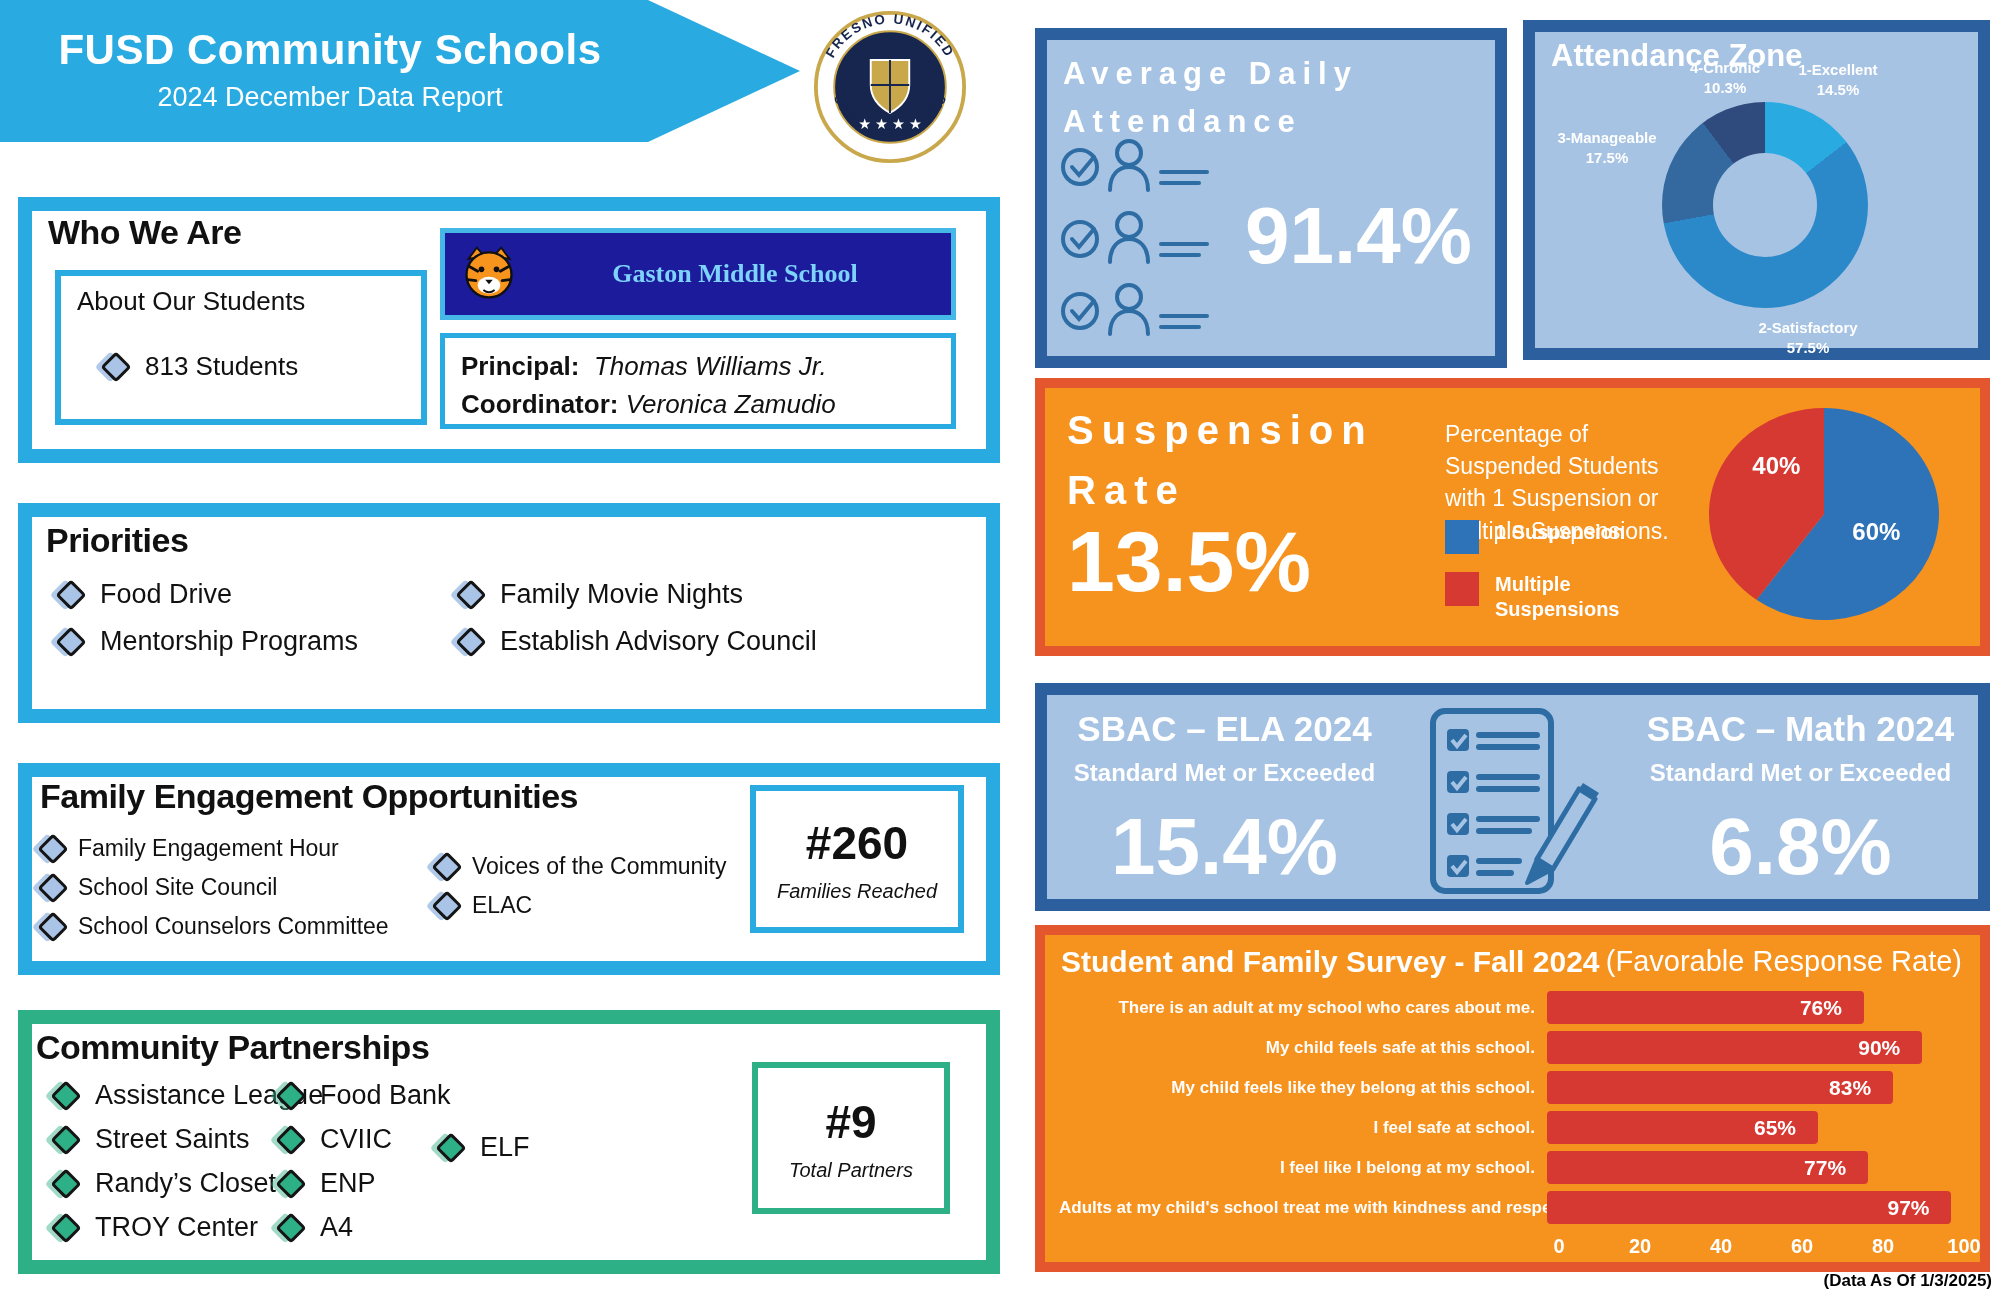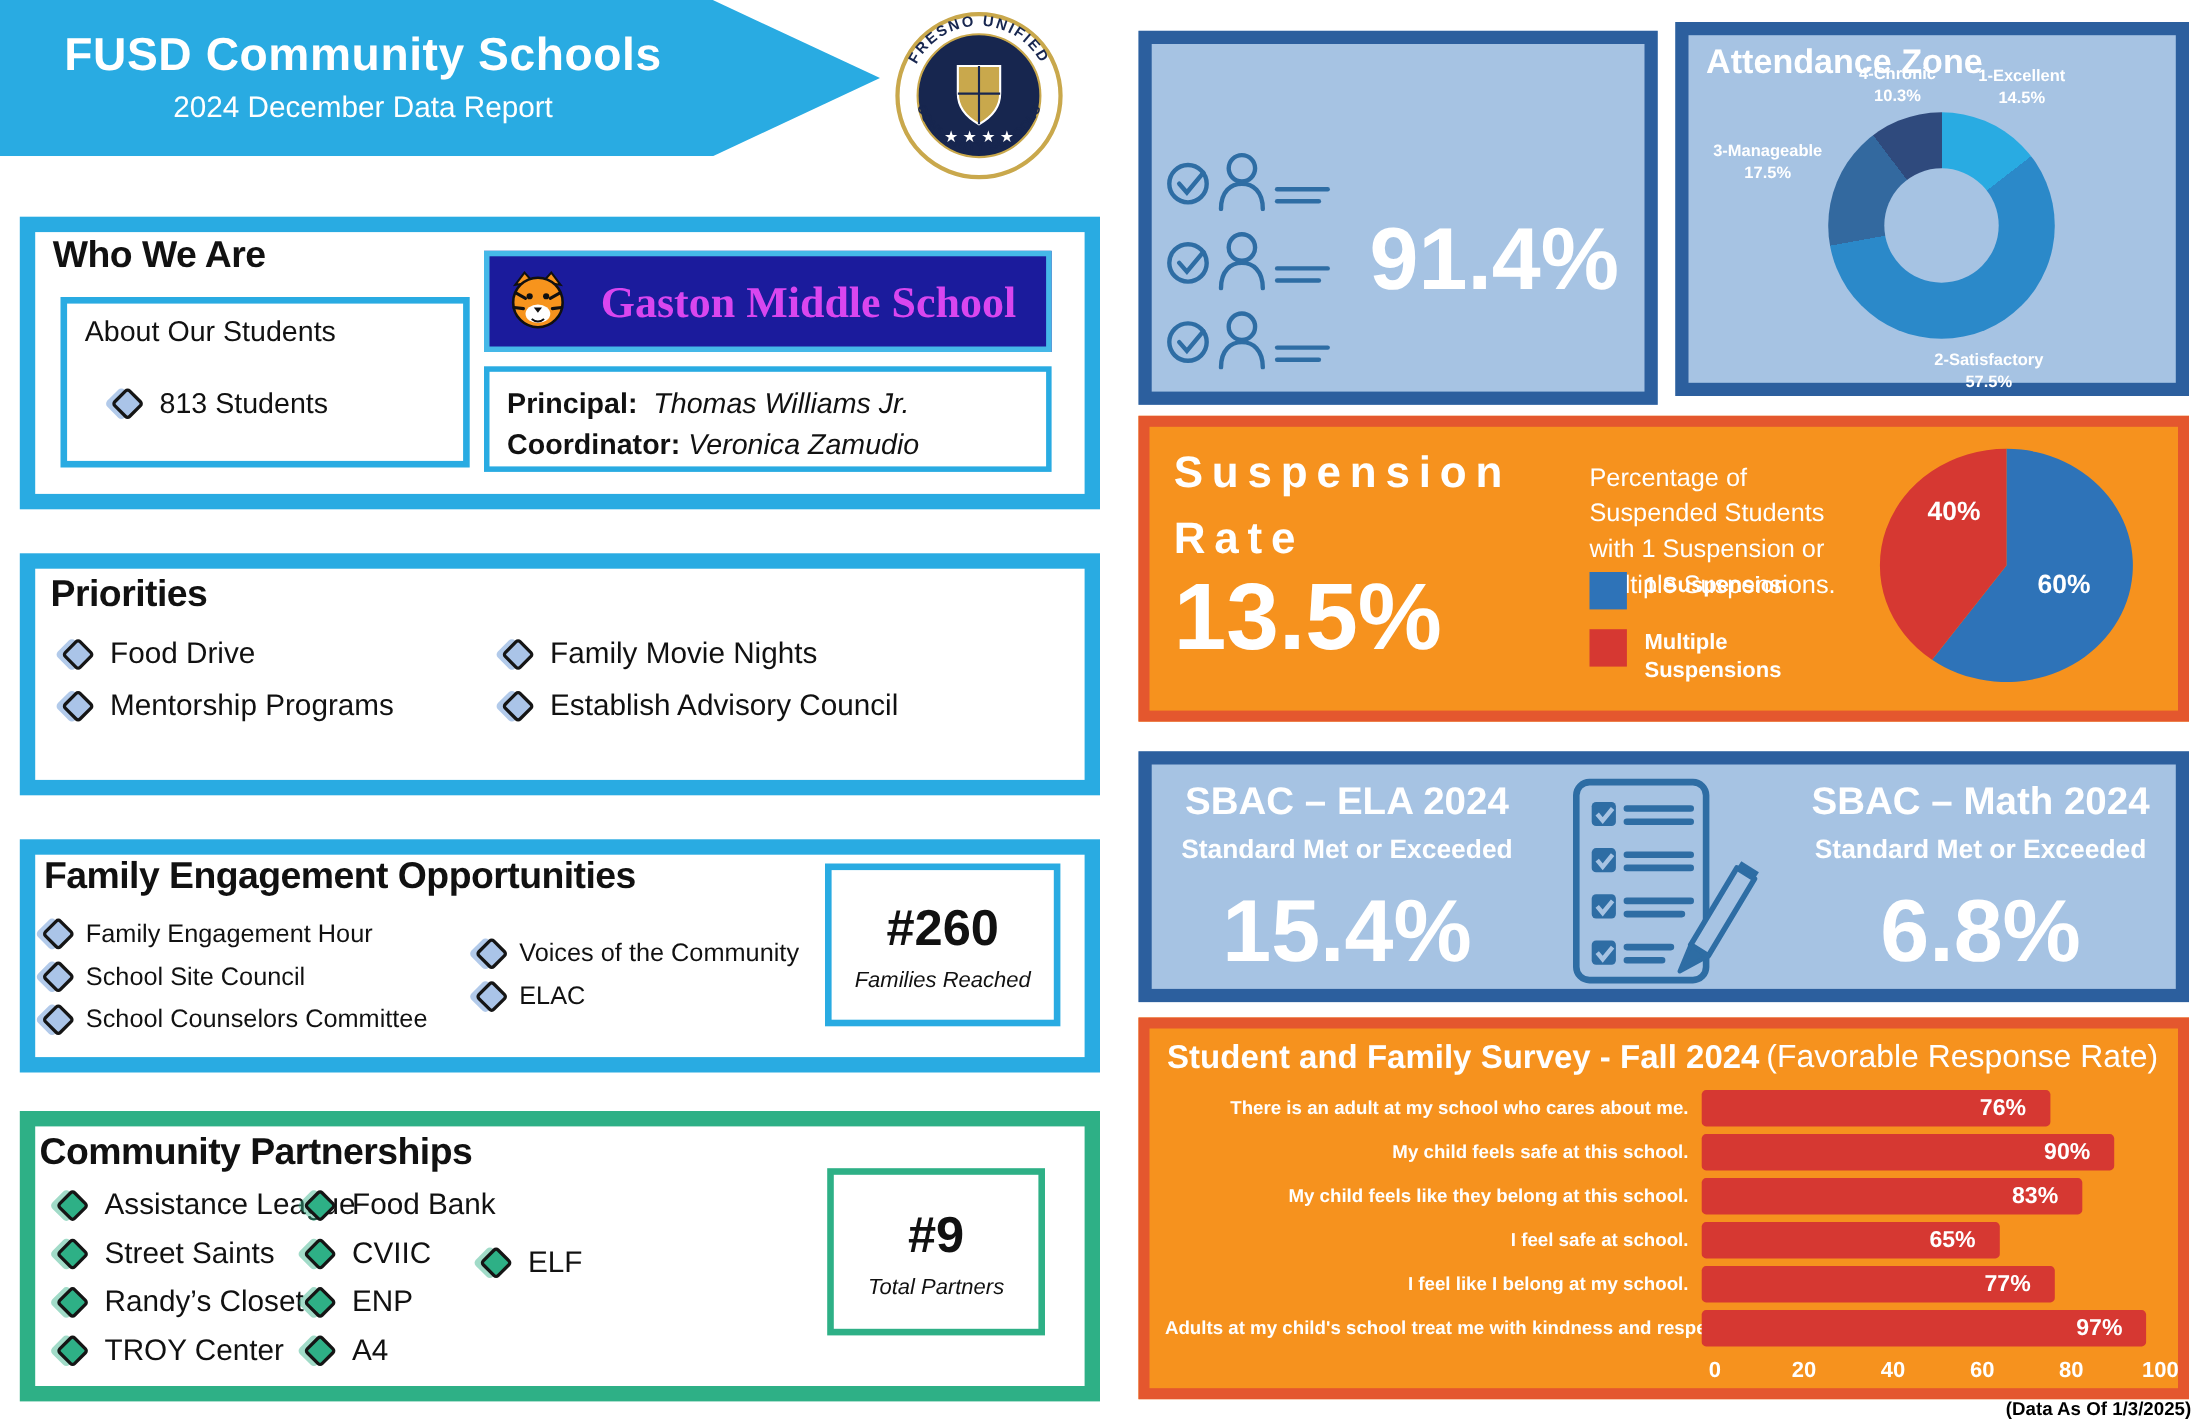--- a/index.html
+++ b/index.html
@@ -41,22 +41,22 @@
     box-shadow:-4px 4px 0 rgba(170,196,232,.9);}
   .diamond.green{background:var(--green);box-shadow:-4px 4px 0 rgba(46,176,134,.45);}
   .stat-box{border:6px solid var(--blue);background:#fff;display:flex;flex-direction:column;
     align-items:center;justify-content:center;text-align:center;}
   .stat-box.green{border-color:var(--green);}
   .stat-value{font-size:46px;font-weight:700;}
   .stat-label{font-size:20px;font-style:italic;margin-top:10px;}
 
   .school-banner{left:408px;top:17px;width:516px;height:92px;background:var(--navy);
     border:5px solid #45b8e8;display:flex;align-items:center;padding:0 14px;gap:14px;}
-  .school-name{flex:1;text-align:center;color:#d946ef;font-family:"Liberation Serif",serif;
-    font-weight:700;font-size:40px;}
+  .school-name{flex:1;text-align:center;color:#7dd3fc;font-family:"Liberation Serif",serif;
+    font-weight:700;font-size:26px;}
   .info-box{left:408px;top:122px;width:516px;height:96px;border:5px solid var(--blue);
     padding:10px 16px;font-size:26px;line-height:1.45;}
   .info-box b{font-weight:700;}
   .info-box i{font-style:italic;}
 
   .prio-grid{left:28px;top:62px;display:grid;grid-auto-flow:column;
     grid-template-rows:repeat(2,auto);grid-template-columns:400px auto;row-gap:16px;}
   .fe-col1{left:10px;top:58px;display:flex;flex-direction:column;gap:12px;}
   .fe-col2{left:404px;top:76px;display:flex;flex-direction:column;gap:12px;}
   .cp-col{display:flex;flex-direction:column;gap:13px;}
@@ -267,20 +267,21 @@
           <span>ELF</span>
         </div>
     </div>
     <div class="abs stat-box green" style="left:720px;top:38px;width:198px;height:152px;">
       <div class="stat-value">#9</div>
       <div class="stat-label">Total Partners</div>
     </div>
   </div>
 
   <div class="abs panel-blue" style="left:1035px;top:28px;width:472px;height:340px;">
+    <div class="abs panel-title ada-title">Average Daily Attendance</div>
     <div class="abs ada-icons">
       <svg width="170" height="56" viewBox="0 0 170 56">
         <g fill="none" stroke="#2e6da4" stroke-width="4" stroke-linecap="round">
           <circle cx="23" cy="31" r="17"></circle>
             <path d="M15 31 l7 8 l15 -18"></path>
           <circle cx="72" cy="17" r="12"></circle>
             <path d="M53 54 c0 -16 9 -23 19 -23 c10 0 19 7 19 23"></path>
           <path d="M104 36 h46"></path>
             <path d="M104 47 h38"></path>
         </g>

